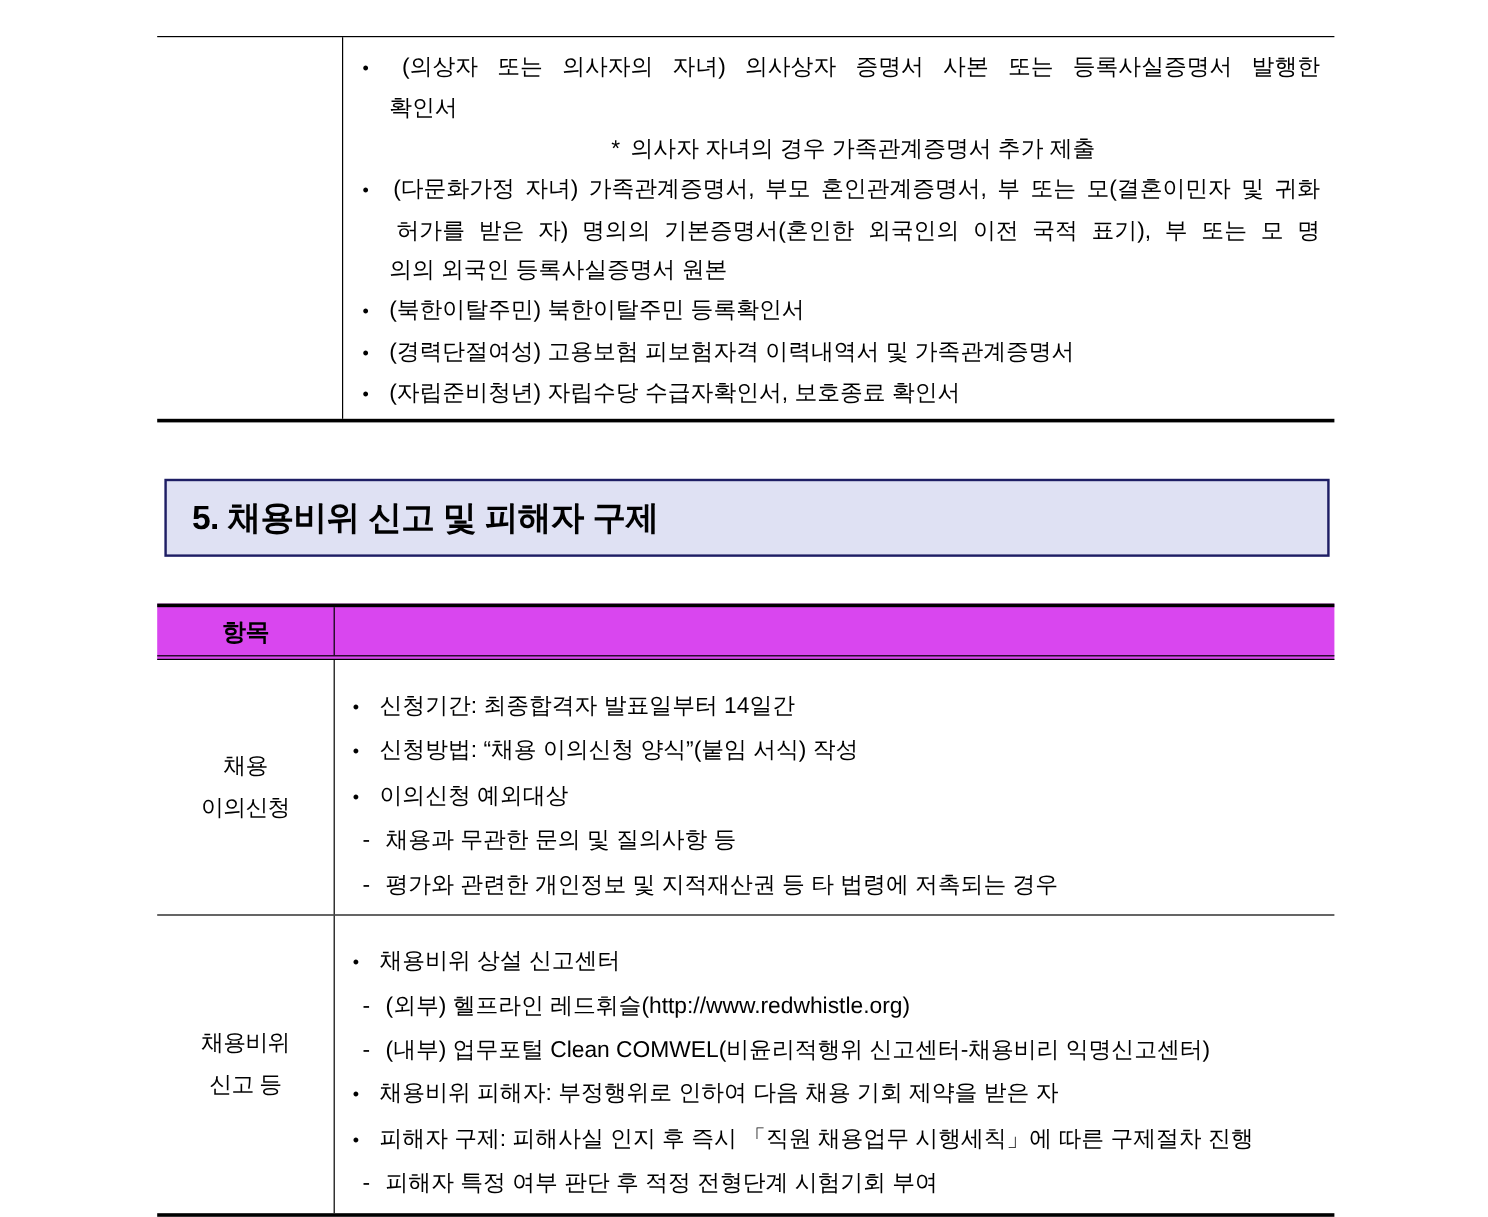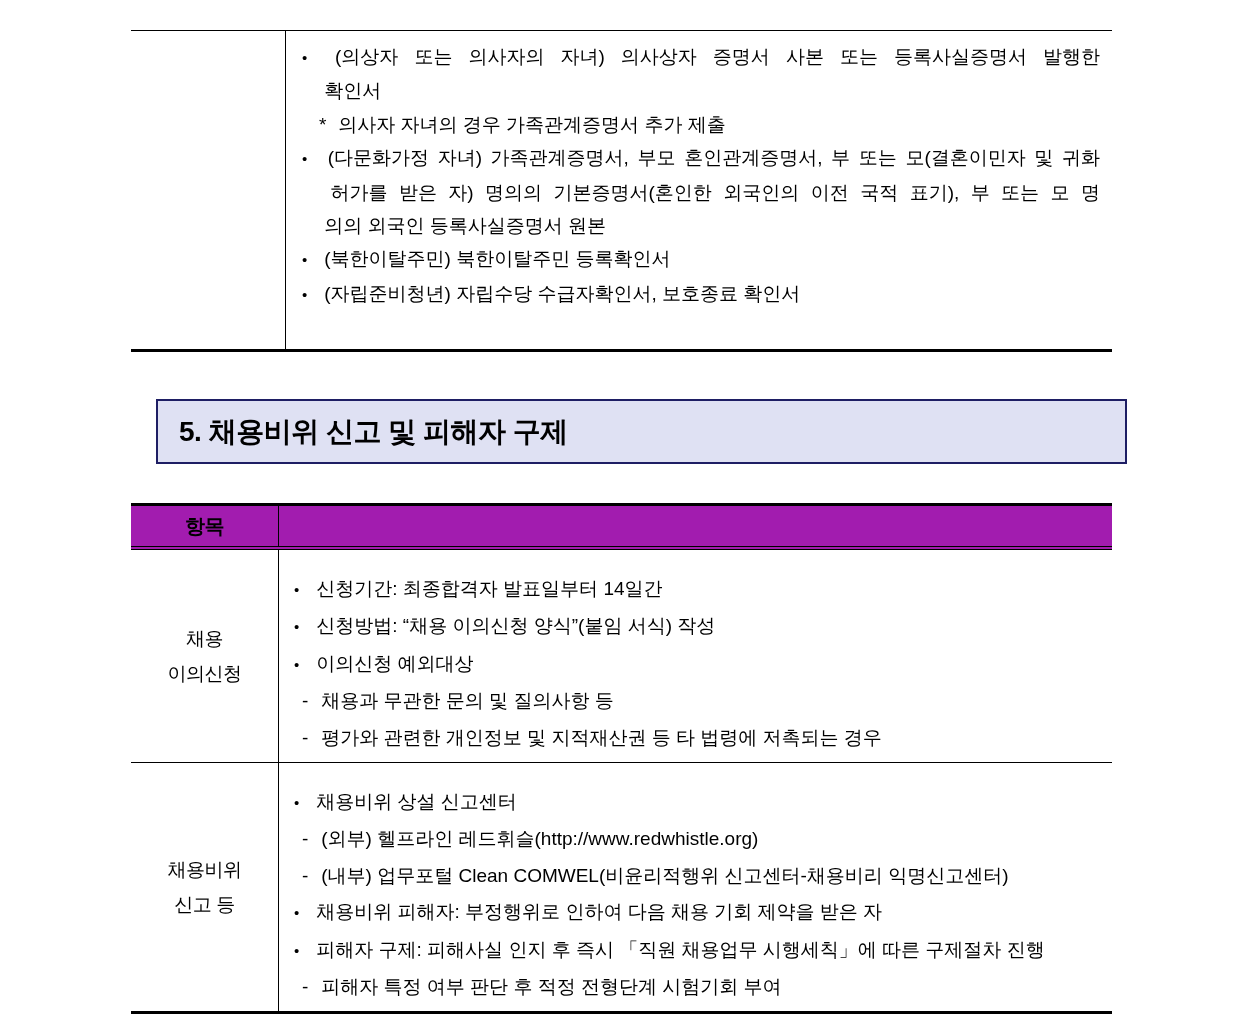--- a/index.html
+++ b/index.html
@@ -19,38 +19,38 @@
   .tt-left{width:154px;border-right:1px solid #000;}
   .tt-right{flex:1;padding:9px 12px 0 16px;font-size:19px;line-height:33.4px;overflow:hidden;}
 
   
   .line{text-align:left;}
   .line.just{text-align:justify;text-align-last:justify;}
   .line .mk{display:inline-block;}
   .t-bullet .mk{width:17px;font-size:15px;}
   .t-dash{padding-left:8px;}
   .t-dash .mk{width:14px;}
-  .t-star{padding-left:17px;}
+  .t-star{padding-left:17px;text-align:center;}
   .t-star .mk{width:14px;}
   .t-cont{padding-left:17px;}
   .t-cont .mk{width:0;}
 
   
   .banner{
     left:137px;top:399px;width:946px;height:61px;
     background:#dfe1f3;border:2px solid #1e1e64;
     display:flex;align-items:center;padding-left:21px;
-    font-size:28px;font-weight:bold;letter-spacing:-0.5px;margin-left:19px;
+    font-size:28px;font-weight:bold;letter-spacing:-0.5px;
   }
 
   
   .info-table{left:131px;top:503px;width:981px;}
   .it-header{
     display:flex;border-top:3px solid #000;border-bottom:4px double #000;
-    background:#a21caf;height:40px;
+    background:#d946ef;height:40px;
   }
   .it-h1{width:147px;border-right:1px solid #000;display:flex;align-items:center;justify-content:center;font-size:20px;font-weight:bold;letter-spacing:-0.5px;}
   .it-h2{flex:1;display:flex;align-items:center;justify-content:center;font-size:20px;font-weight:bold;letter-spacing:-0.5px;}
   .it-row{display:flex;border-bottom:1px solid #000;}
   .it-row.last{border-bottom:3px solid #000;}
   .it-item{
     width:147px;border-right:1px solid #000;
     display:flex;flex-direction:column;align-items:center;justify-content:center;
     font-size:19px;line-height:35px;letter-spacing:-0.5px;text-align:right;
   }
@@ -62,20 +62,21 @@
 <div class="abs top-table">
   <div class="tt-left"></div>
   <div class="tt-right" id="top-lines">
       <div class="line t-bullet just"><span class="mk">•</span> <span>(의상자 또는 의사자의 자녀) 의사상자 증명서 사본 또는 등록사실증명서 발행한</span></div>
       <div class="line t-cont"><span class="mk"></span> <span>확인서</span></div>
       <div class="line t-star"><span class="mk">*</span> <span>의사자 자녀의 경우 가족관계증명서 추가 제출</span></div>
       <div class="line t-bullet just"><span class="mk">•</span> <span>(다문화가정 자녀) 가족관계증명서, 부모 혼인관계증명서, 부 또는 모(결혼이민자 및 귀화</span></div>
       <div class="line t-cont just"><span class="mk"></span> <span>허가를 받은 자) 명의의 기본증명서(혼인한 외국인의 이전 국적 표기), 부 또는 모 명</span></div>
       <div class="line t-cont"><span class="mk"></span> <span>의의 외국인 등록사실증명서 원본</span></div>
       <div class="line t-bullet"><span class="mk">•</span> <span>(북한이탈주민) 북한이탈주민 등록확인서</span></div>
+      <div class="line t-bullet"><span class="mk">•</span> <span>(경력단절여성) 고용보험 피보험자격 이력내역서 및 가족관계증명서</span></div>
       <div class="line t-bullet"><span class="mk">•</span> <span>(자립준비청년) 자립수당 수급자확인서, 보호종료 확인서</span></div>
     </div>
 </div>
 
 <div class="abs banner">
   <span>5. 채용비위 신고 및 피해자 구제</span>
 </div>
 
 <div class="abs info-table">
   <div class="it-header">

